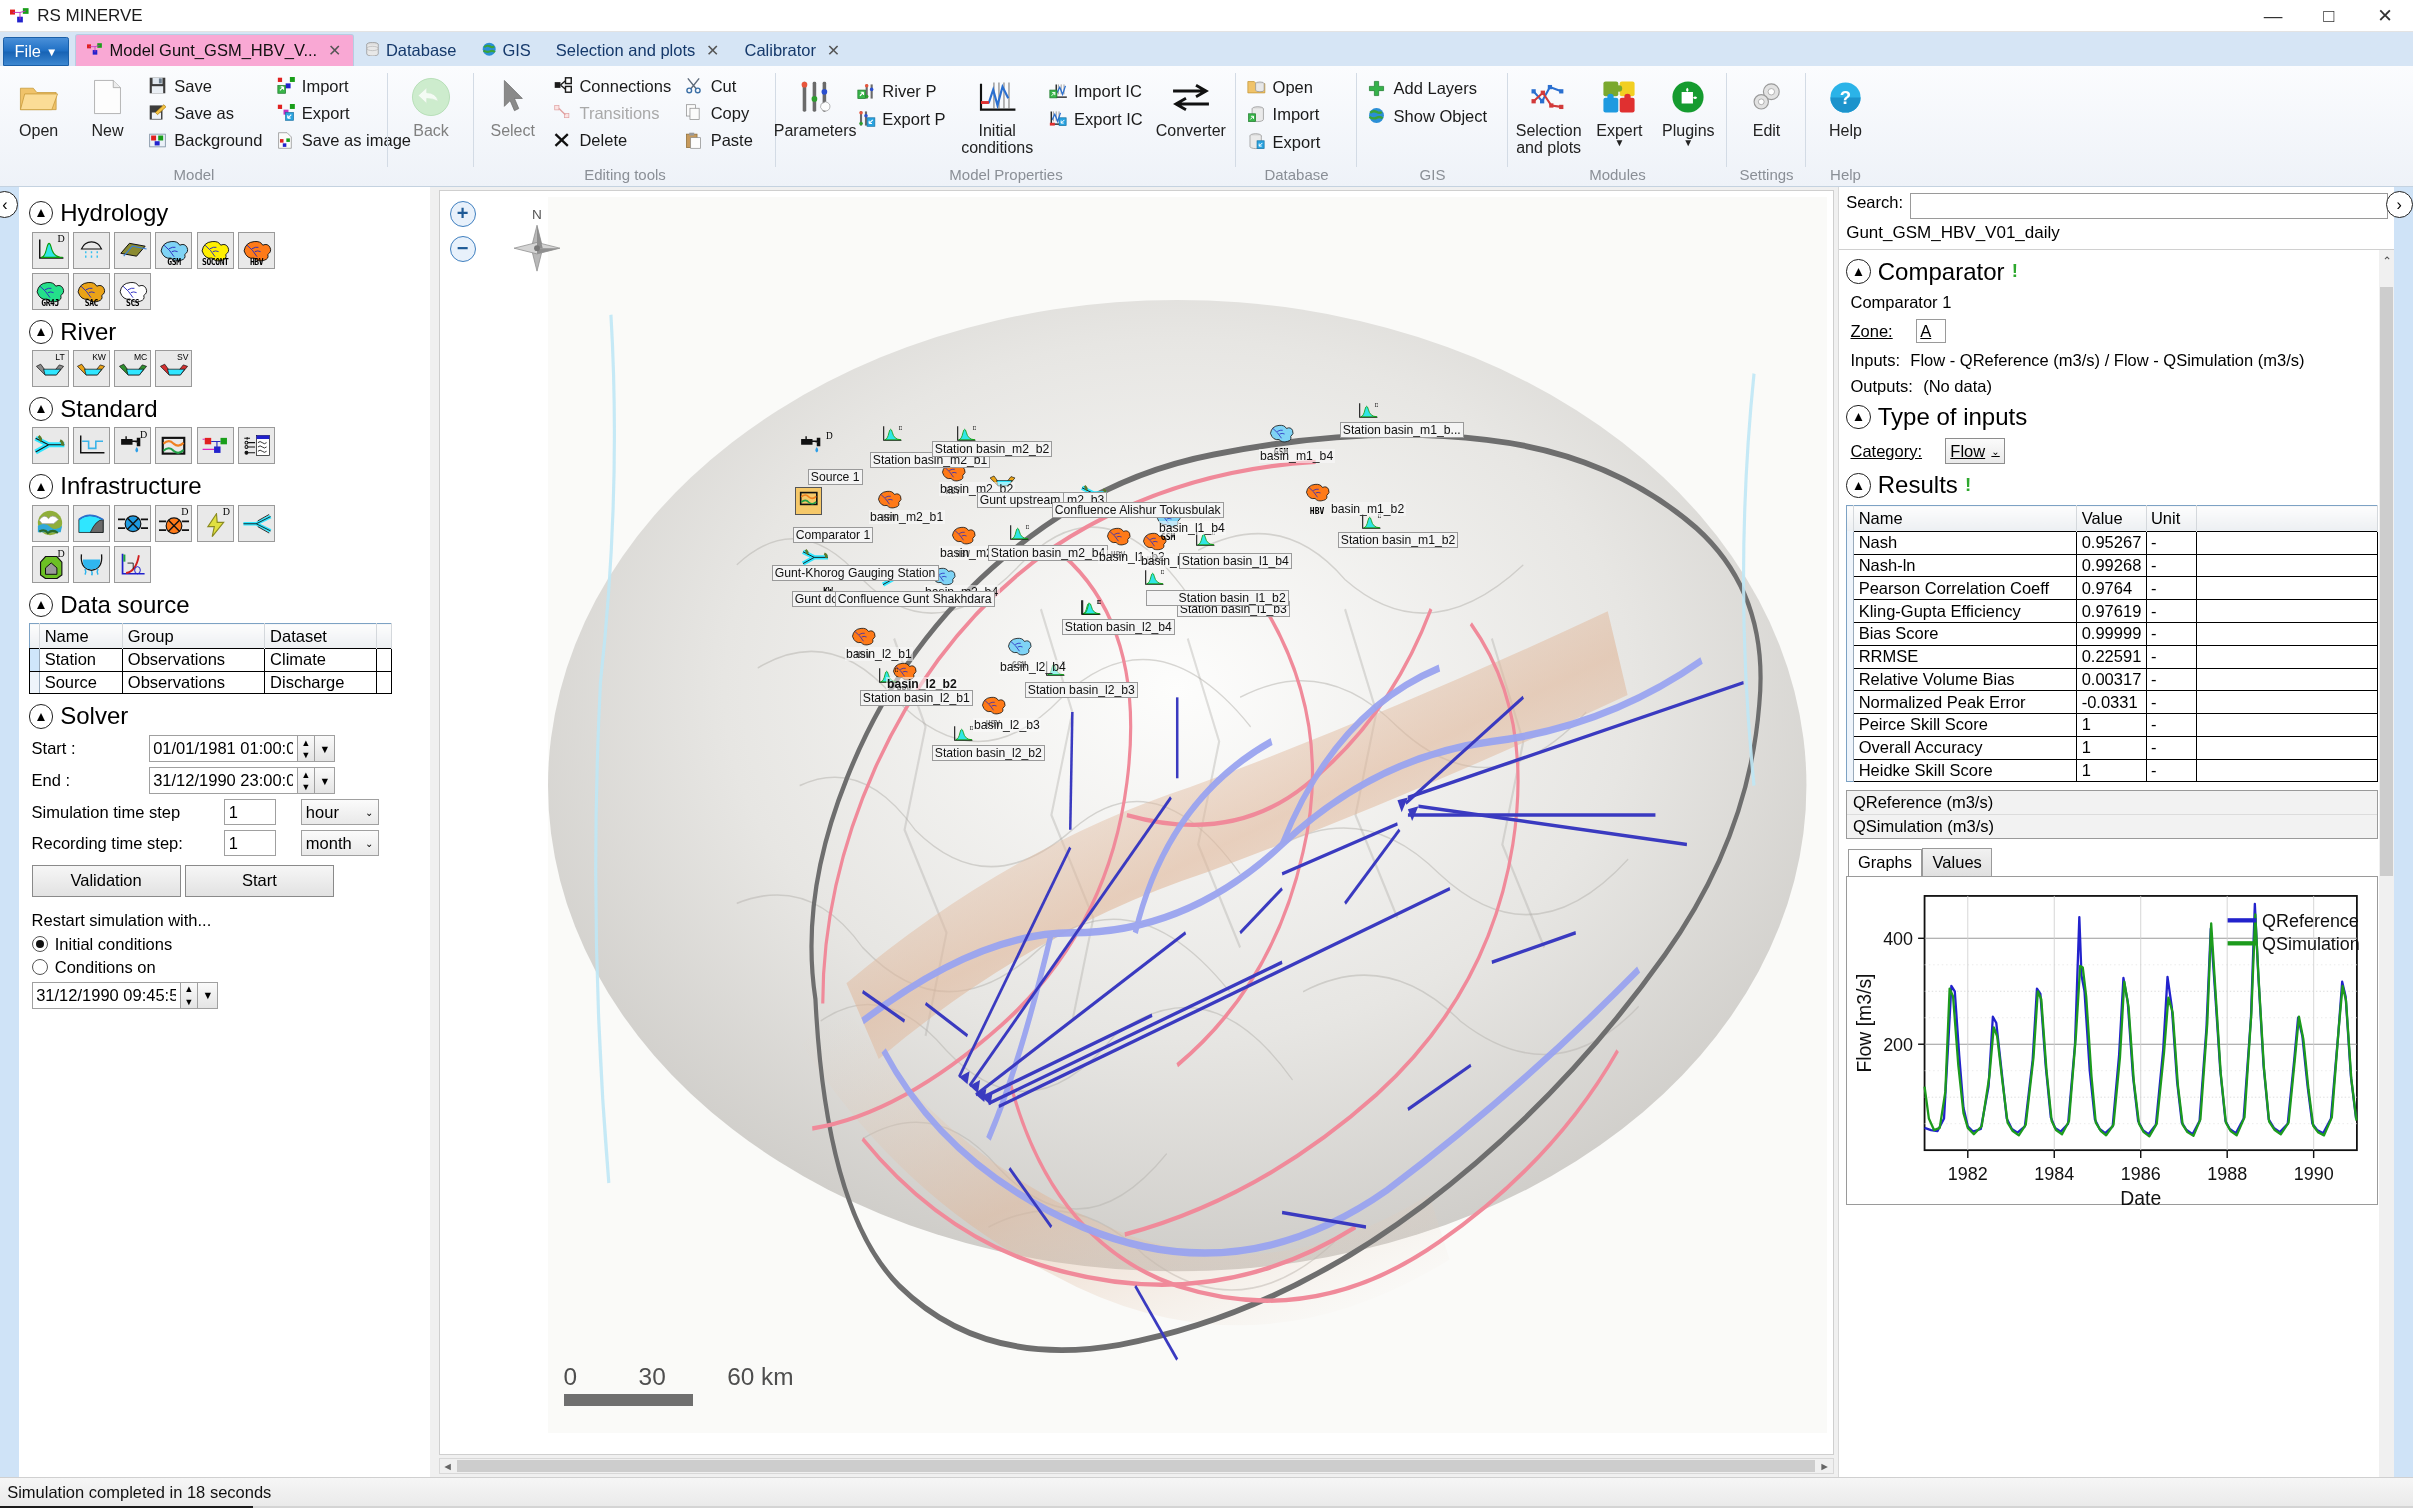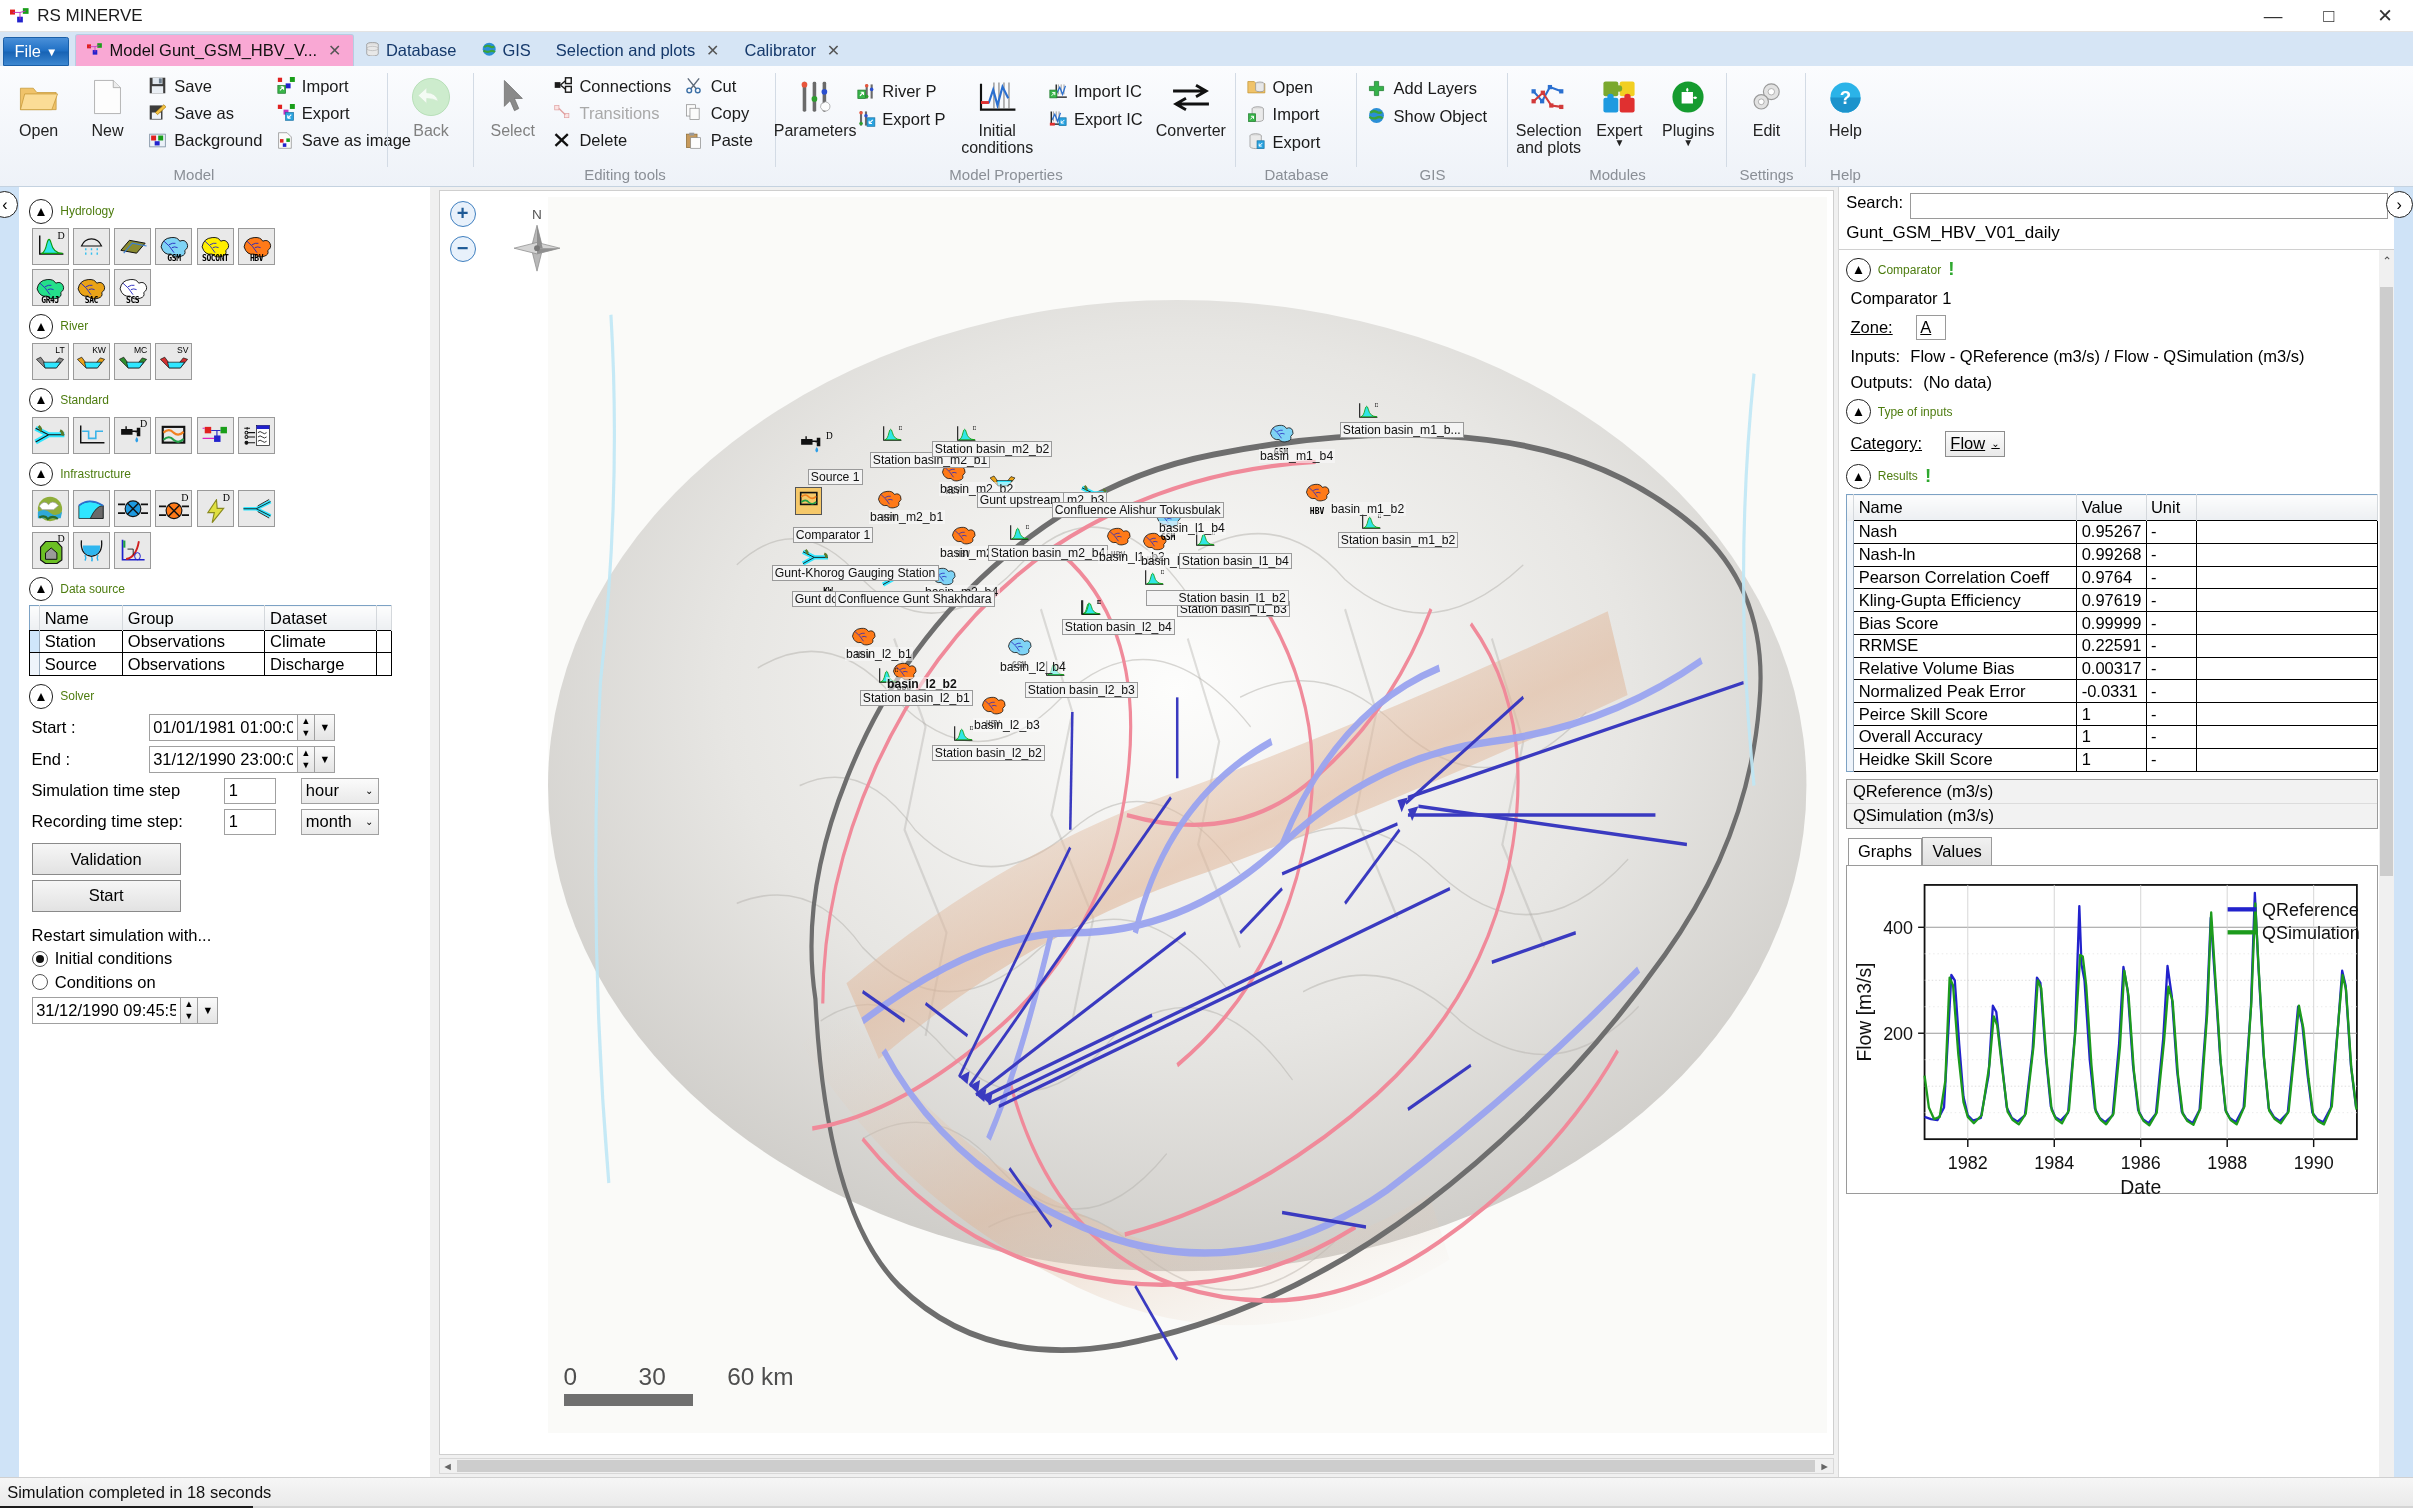--- a/index.html
+++ b/index.html
@@ -58,21 +58,21 @@
   #leftpanel { width:430px; background:#fff; display:flex; }
   .collapse-rail { width:18.7px; background:#cfe3f7; position:relative;}
   .collapse-rail .cbtn {
      position:absolute; top:4.3px; left:-8.6px; width:27px;height:27px;border-radius:50%;
      background:#fff;border:1.4px solid #222; display:flex;align-items:center;justify-content:center;
      font-size:16px; }
   .lp-content { flex:1; padding:4.3px 5.7px 0 5.7px; overflow:hidden;}
   .sect-header { display:flex;align-items:center; gap:7.2px; margin:8px 0 4.3px 4.3px;}
   .chev { width:24.4px;height:24.4px;border-radius:50%;border:1.4px solid #222;display:flex;
           align-items:center;justify-content:center;font-size:13.6px;line-height:1;flex:none;}
-  .sect-title{ font-size:12px; color:#4d7c0f;}
+  .sect-title{ font-size:24px; color:#000000;}
   .tilerow { display:flex; gap:4.3px; margin-left:7.2px; margin-bottom:4.3px;}
   .tile { width:37px;height:37px;border:1.4px solid #9a9a9a;background:#e9e9e9;
           display:flex;align-items:center;justify-content:center;position:relative;}
   .tile svg{display:block;}
   .tile .tl { position:absolute; bottom:0.7px; left:0; right:0; text-align:center;
               font-family:"DejaVu Sans Mono",monospace; font-size:8px; font-weight:bold; letter-spacing:-0.4px;}
   .tile .dmark{position:absolute;top:0.7px;right:2.9px;font-family:"Liberation Serif",serif;font-size:10px;}
   
   table.ds { border-collapse:collapse; width:363px; margin-left:4.3px; border:0.7px solid #7da2c4; }
   table.ds th { background:linear-gradient(180deg,#fdfdfd,#eceff2); border-right:0.7px solid #d4d8dc;
@@ -90,21 +90,21 @@
   .spin { width:18.7px; border:0.7px solid #a0a0a0; background:linear-gradient(180deg,#fafafa,#e4e4e4);
           display:flex;flex-direction:column;}
   .spin div{flex:1;display:flex;align-items:center;justify-content:center;font-size:9.3px;}
   .ddbtn{ width:20px;border:0.7px solid #a0a0a0;border-left:none;
           background:linear-gradient(180deg,#fafafa,#e4e4e4);display:flex;align-items:center;justify-content:center;font-size:10.8px;}
   .numbox{ width:52px;height:26px;border:0.7px solid #a0a0a0;padding:0 4.3px;font-size:16.5px;
            font-family:"Liberation Sans",sans-serif;}
   .selbox{ width:78px;height:26px;border:0.7px solid #a0a0a0;
            background:linear-gradient(180deg,#fbfbfb,#e9e9e9);
            display:flex;align-items:center;padding:0 4.3px;font-size:16.5px;justify-content:space-between;}
-  .btnrow{display:flex;gap:4.3px;margin:8.6px 0 0 7.2px;flex-direction:column;}
+  .btnrow{display:flex;gap:4.3px;margin:8.6px 0 0 7.2px;}
   .pbtn{ width:149px;height:32px;border:0.7px solid #8a8a8a;
          background:linear-gradient(180deg,#f6f6f6,#e2e2e2);
          display:flex;align-items:center;justify-content:center;font-size:16.5px;}
   .radiorow{display:flex;align-items:center;gap:7.2px;margin:4.3px 0 0 7.2px;font-size:16.5px;}
   .radio{width:16px;height:16px;border:1.4px solid #555;border-radius:50%;position:relative;flex:none;}
   .radio.on:after{content:"";position:absolute;width:8px;height:8px;background:#111;border-radius:50%;
         top:50%;left:50%;transform:translate(-50%,-50%);}
   
   #mapwrap{ flex:1; background:#f0f0f0; position:relative; display:flex; flex-direction:column; }
   #mapinner{ flex:1; margin:2.9px 4.3px 0 8.6px; background:#fff; border:0.7px solid #cfcfcf; position:relative; overflow:hidden;}

